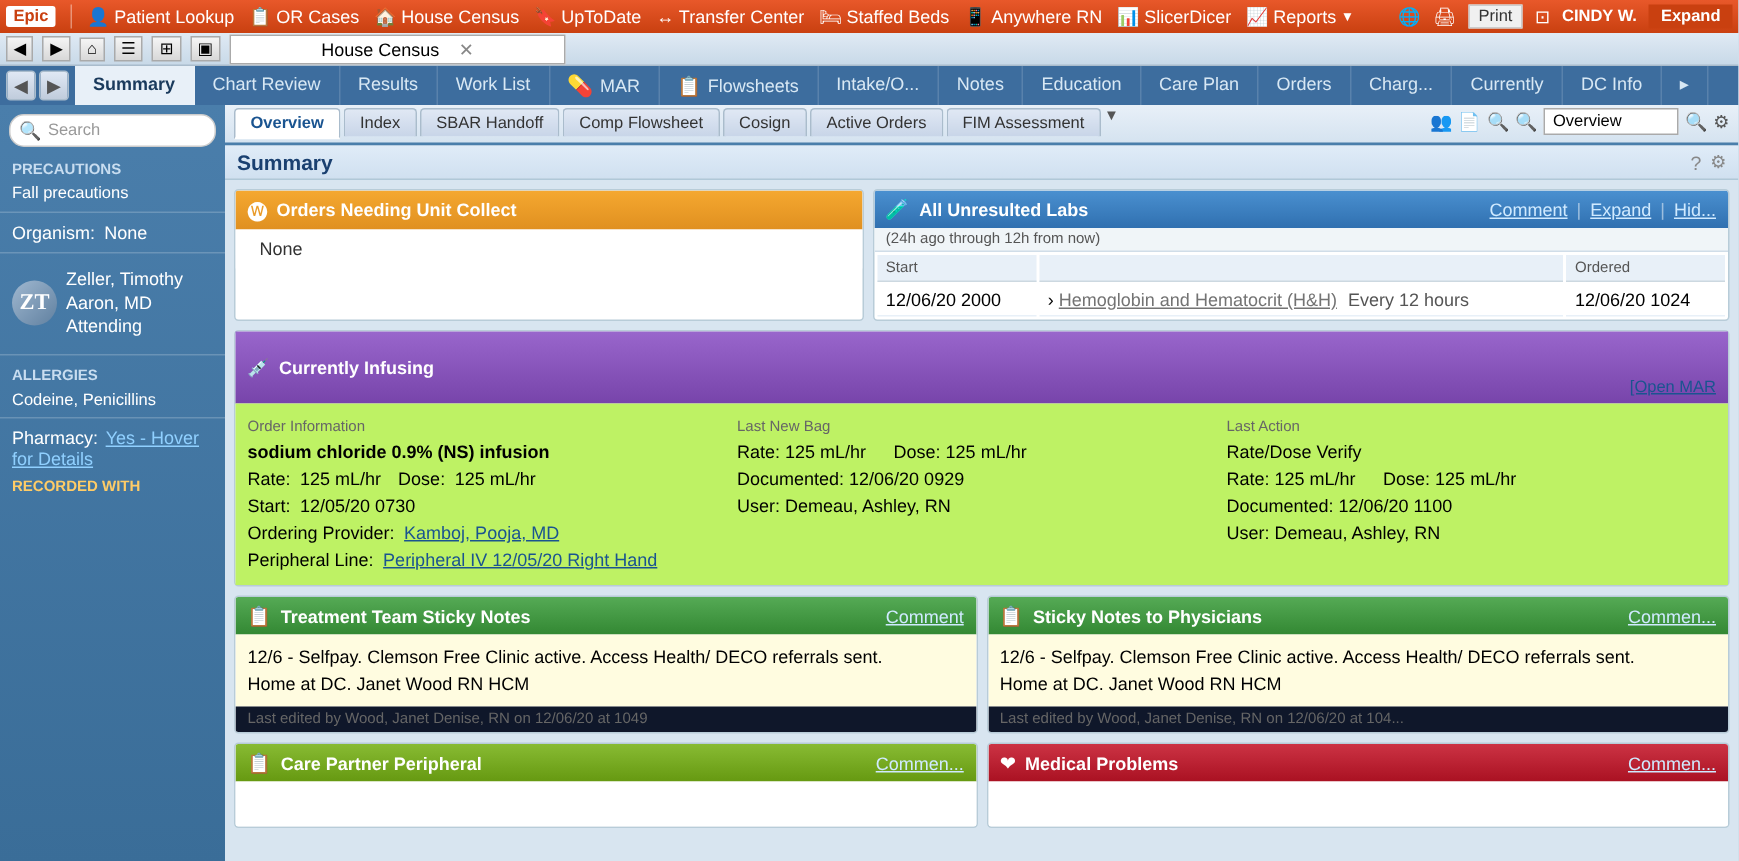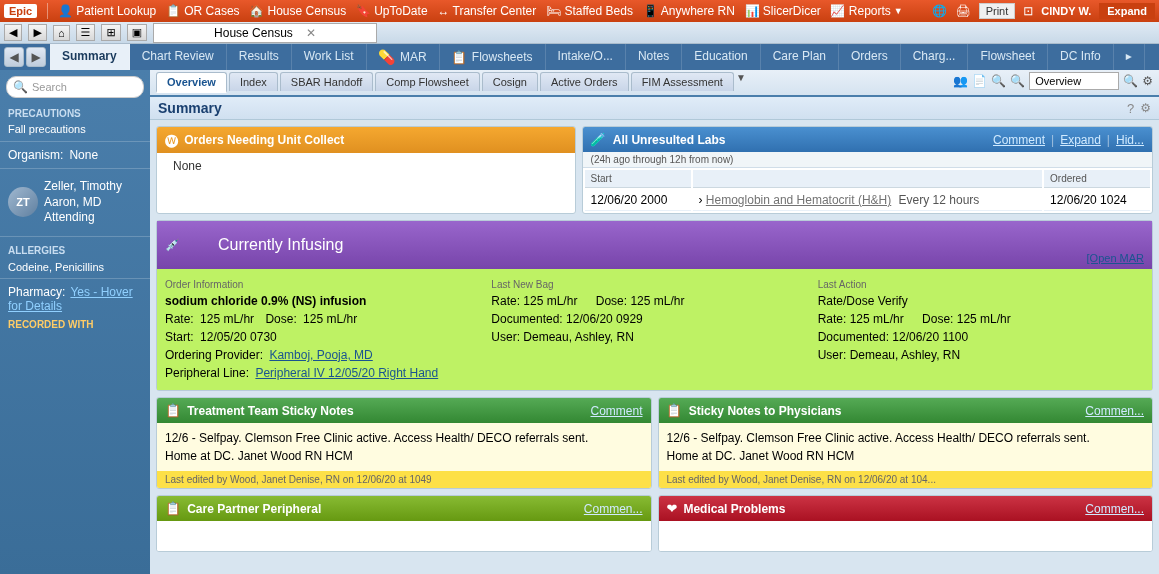--- a/index.html
+++ b/index.html
@@ -111,21 +111,21 @@
       display: flex;
       align-items: center;
       gap: 6px;
       padding: 6px 8px;
     }
     .provider-avatar {
       width: 30px; height: 30px;
       border-radius: 50%;
       background: linear-gradient(135deg, #a0b8d0, #6080a0);
       display: flex; align-items: center; justify-content: center;
-      color: #fff; font-size: 11px; font-weight: bold;
+      color: #fff; font-size: 15px; font-weight: bold; font-family: Liberation Serif, serif;
     }
     .provider-info { color: #fff; font-size: 11px; line-height: 1.3; }
     .sidebar-pharmacy { padding: 2px 8px; color: #fff; font-size: 11px; }
     .sidebar-recorded {
       padding: 4px 8px;
       color: #ffcc66;
       font-size: 10px;
       font-weight: bold;
     }
 
@@ -322,21 +322,21 @@
     .sticky-body {
       background: #fffce0;
       padding: 6px 8px;
       font-size: 12px;
       line-height: 1.5;
     }
     .sticky-footer {
       padding: 3px 8px;
       font-size: 10px;
       color: #666;
-      background: #fde047;
+      background: #0f172a;
     }
 
     
     .bottom-cards-row {
       display: flex;
       gap: 6px;
     }
 
     .open-mar-link {
       margin-left: auto;
@@ -485,21 +485,21 @@
   <div class="tab-strip-item" style="display:flex;align-items:center;gap:4px;">
     <span style="font-size:13px;">📋</span>
       <span>Flowsheets</span>
   </div>
   <div class="tab-strip-item">Intake/O...</div>
   <div class="tab-strip-item">Notes</div>
   <div class="tab-strip-item">Education</div>
   <div class="tab-strip-item">Care Plan</div>
   <div class="tab-strip-item">Orders</div>
   <div class="tab-strip-item">Charg...</div>
-  <div class="tab-strip-item">Flowsheet</div>
+  <div class="tab-strip-item">Currently</div>
   <div class="tab-strip-item">DC Info</div>
   <div class="tab-strip-item">▸</div>
 </div>
 
 <div class="main-container">
 
   <div class="sidebar">
     <div class="sidebar-search">
       <span style="color:#999;">🔍</span>
       <span style="color:#999;font-size:11px;">Search</span>
@@ -607,21 +607,21 @@
                 <td>12/06/20 1024</td>
               </tr>
             </tbody>
           </table>
         </div>
       </div>
 
       <div class="infusion-card">
         <div class="infusion-header">
           <span>💉</span>
-          <span style="font-size:16px;font-weight:normal;margin-left:32px;">Currently Infusing</span>
+          <span style="font-size:12px;font-weight:bold;">Currently Infusing</span>
           <span class="open-mar-link">[Open MAR</span>
         </div>
         <div class="infusion-body">
 
           <div class="infusion-col">
             <div class="infusion-label">Order Information</div>
             <div class="infusion-drug">sodium chloride 0.9% (NS) infusion</div>
             <div>
               <span>Rate:</span>
               <span style="margin:0 8px 0 3px;">125 mL/hr</span>

